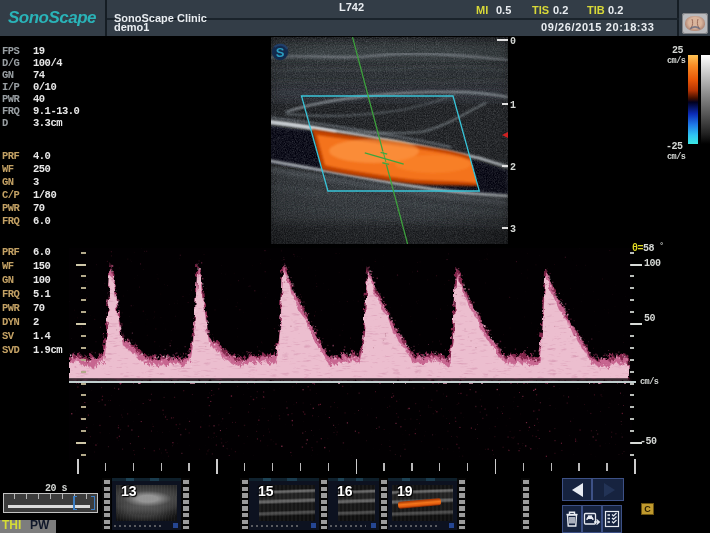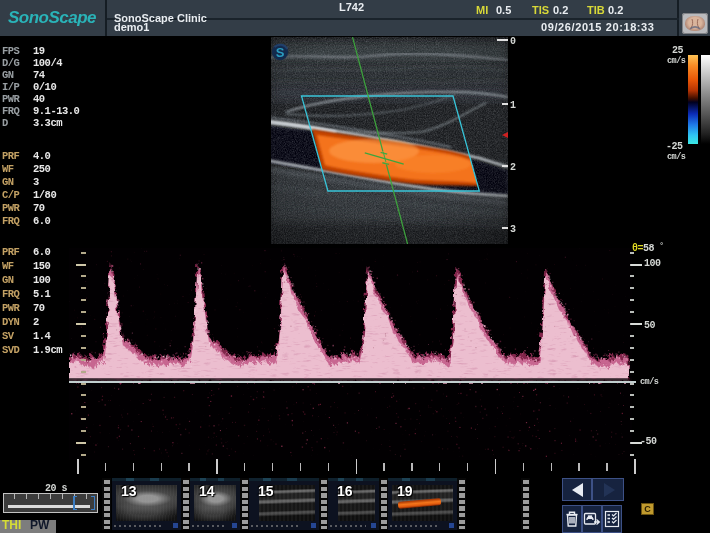--- a/index.html
+++ b/index.html
@@ -1784,21 +1784,21 @@
     <div style="position:absolute;left:411.2px;top:463px;width:1.4px;height:8px;background:#b9b9b9"></div>
     <div style="position:absolute;left:439.1px;top:463px;width:1.4px;height:8px;background:#b9b9b9"></div>
     <div style="position:absolute;left:466.9px;top:463px;width:1.4px;height:8px;background:#b9b9b9"></div>
     <div style="position:absolute;left:494.8px;top:459px;width:1.6px;height:15px;background:#cccccc"></div>
     <div style="position:absolute;left:522.6px;top:463px;width:1.4px;height:8px;background:#b9b9b9"></div>
     <div style="position:absolute;left:550.5px;top:463px;width:1.4px;height:8px;background:#b9b9b9"></div>
     <div style="position:absolute;left:578.3px;top:463px;width:1.4px;height:8px;background:#b9b9b9"></div>
     <div style="position:absolute;left:606.2px;top:463px;width:1.4px;height:8px;background:#b9b9b9"></div>
     <div style="position:absolute;left:634.0px;top:459px;width:1.6px;height:15px;background:#cccccc"></div>
 <div class="lab" style="left:644px;top:258px">100</div>
-<div class="lab" style="left:644px;top:320px">50</div>
+<div class="lab" style="left:644px;top:313px">50</div>
 <div class="lab sm" style="left:640px;top:377px">cm/s</div>
 <div class="lab" style="left:640px;top:436px">-50</div>
 <div class="lab" style="left:45px;top:483px">20 s</div>
 <div id="swbox">
  <div class="swt" style="left:10px"></div>
       <div class="swt" style="left:22px"></div>
       <div class="swt" style="left:34px"></div>
  <div class="swt" style="left:46px"></div>
       <div class="swt" style="left:58px"></div>
       <div class="swt" style="left:70px"></div>
@@ -1837,27 +1837,20 @@
     <div class="sprk" style="left:457px">
       <div class="holes"></div>
     </div>
     <div class="sprk" style="left:521px">
       <div class="holes"></div>
     </div>
     <div class="thumb" style="left:112px;width:69px">
 <div class="ttop"></div>
       <div class="timg ta" style="left:4px;width:61px"></div>
       <div class="tnum">13</div>
-      <div class="tbot"></div>
-      <div class="tbr"></div>
-    </div>
-    <div class="thumb" style="left:190px;width:50px">
-<div class="ttop"></div>
-      <div class="timg ta" style="left:4px;width:42px"></div>
-      <div class="tnum">14</div>
       <div class="tbot"></div>
       <div class="tbr"></div>
     </div>
     <div class="thumb" style="left:249px;width:70px">
 <div class="ttop"></div>
       <div class="timg tb" style="left:10px;width:56px"></div>
       <div class="tnum">15</div>
       <div class="tbot"></div>
       <div class="tbr"></div>
     </div>

